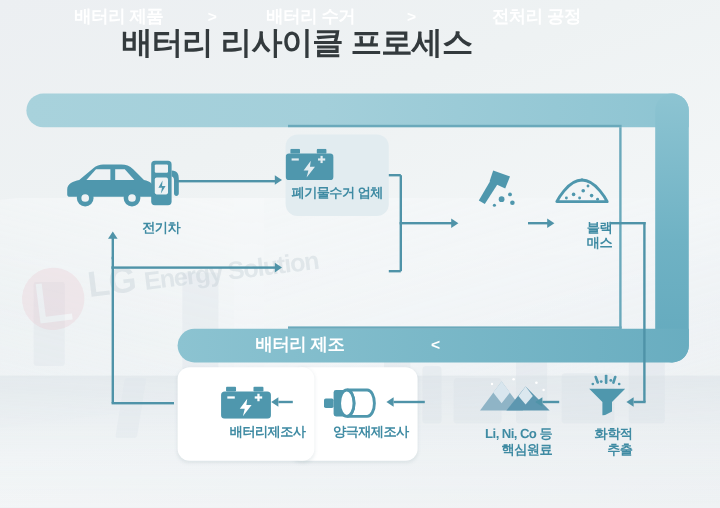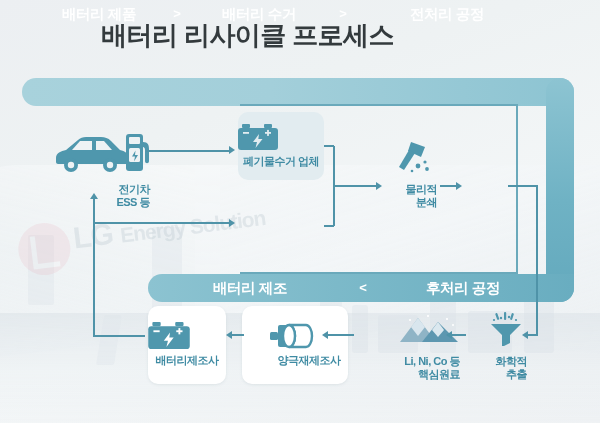--- a/index.html
+++ b/index.html
@@ -156,21 +156,20 @@
     <div class="band-bottom"></div>
 
     <div class="band-label" style="left:34px;width:130px;">배터리 제품</div>
     <div class="band-chev" style="left:164px;width:26px;">&gt;</div>
     <div class="band-label" style="left:194px;width:130px;">배터리 수거</div>
     <div class="band-chev" style="left:330px;width:26px;">&gt;</div>
     <div class="band-label" style="left:372px;width:150px;">전처리 공정</div>
 
     <div class="band-label" style="left:160px;top:274px;width:180px;">배터리 제조</div>
     <div class="band-chev" style="left:350px;top:274px;width:26px;">&lt;</div>
-    <div class="band-label" style="left:388px;top:274px;width:150px;">후처리 공정</div>
   </div>
 
   <div class="frame-line" style="left:516px;top:106px;width:1.6px;height:168px;"></div>
   <div class="frame-line" style="left:240px;top:104.4px;width:278px;height:1.6px;"></div>
   <div class="frame-line" style="left:240px;top:272.4px;width:278px;height:1.6px;"></div>
 
   <div class="node" style="left:42px;top:128px;width:108px;">
     <svg width="100" height="46" viewBox="0 0 100 46">
       <g fill="#4f97ad">
         <path d="M6 30c0-5 5-7 10-8l12-10c2-2 5-3 8-3h15c4 0 7 1 10 4l9 9c5 1 8 3 8 8v4c0 1-1 2-2 2H8c-1 0-2-1-2-2z"></path>
@@ -181,21 +180,21 @@
         <path d="M30 13h12v9H22z" fill="#eef2f4"></path>
         <path d="M46 13h8l8 9H46z" fill="#eef2f4"></path>
         <rect x="76" y="6" width="17" height="37" rx="3"></rect>
         <rect x="79" y="9" width="11" height="7" rx="1" fill="#eef2f4"></rect>
         <rect x="79" y="20" width="11" height="14" rx="1.5" fill="#eef2f4"></rect>
         <path d="M85.5 22.5l-3.5 6h3l-1 5 4-6.5h-3z" fill="#4f97ad"></path>
         <path d="M93 14c5 0 6 3 6 7v12c0 3-4 3-4 0V22c0-3-2-3-2-3z"></path>
       </g>
     </svg>
     <div class="gap6"></div>
-    <div class="cap"><span>전기차</span><span class="l2">ESS 등</span></div>
+    <div class="cap"><span>전기차</span></div>
   </div>
 
   <div class="card tinted" style="left:238px;top:112px;width:86px;height:68px;">
     <svg width="40" height="26" viewBox="0 0 40 26" class="ico">
       <g fill="#4f97ad">
         <rect x="4" y="0" width="8" height="4" rx="1"></rect>
         <rect x="26" y="0" width="8" height="4" rx="1"></rect>
         <rect x="0" y="4" width="40" height="22" rx="3"></rect>
         <rect x="5" y="8" width="6" height="1.8" fill="#e2ecf0"></rect>
         <g fill="#e2ecf0">
@@ -215,23 +214,41 @@
       <g fill="#4f97ad">
         <path d="M14 2l14 5-4 10-13-6z"></path>
         <path d="M12 10l6 3-11 17-5-3z"></path>
         <circle cx="21" cy="26" r="2.4"></circle>
         <circle cx="28" cy="22" r="1.6"></circle>
         <circle cx="30" cy="29" r="1.9"></circle>
         <circle cx="15" cy="31" r="1.3"></circle>
       </g>
     </svg>
     <div class="gap6"></div>
-    <div class="cap"><span>물리적</span><span class="l2">분쇄</span></div>
-  </div>
-
+  </div>
+
+  <div class="node" style="left:450px;top:140px;width:60px;">
+    <svg width="50" height="34" viewBox="0 0 50 34">
+      <g>
+        <path d="M4 28c0 0 9-18 21-18s21 18 21 18z" fill="none" stroke="#4f97ad" stroke-width="2.4" stroke-linejoin="round"></path>
+        <g fill="#4f97ad">
+          <circle cx="18" cy="22" r="1.5"></circle>
+            <circle cx="26" cy="19" r="1.5"></circle>
+          <circle cx="33" cy="23" r="1.5"></circle>
+            <circle cx="23" cy="25" r="1.2"></circle>
+          <circle cx="30" cy="15" r="1.2"></circle>
+            <circle cx="12" cy="25" r="1.2"></circle>
+          <circle cx="38" cy="26" r="1.2"></circle>
+            <circle cx="25" cy="10" r="1.2"></circle>
+        </g>
+      </g>
+    </svg>
+    <div class="gap6"></div>
+    <div class="cap"><span>블랙</span><span class="l2">매스</span></div>
+  </div>
 
   <div class="node" style="left:463px;top:312px;width:64px;">
     <svg width="42" height="34" viewBox="0 0 42 34">
       <g fill="#4f97ad">
         <path d="M6 12h30l-11 11v8l-8 4v-12z"></path>
         <rect x="11" y="1" width="2.2" height="7" rx="1" transform="rotate(-20 12 4)"></rect>
         <rect x="19" y="0" width="2.2" height="8" rx="1"></rect>
         <rect x="26" y="1" width="2.2" height="7" rx="1" transform="rotate(18 27 4)"></rect>
         <circle cx="16" cy="6" r="1.2"></circle>
           <circle cx="24" cy="5" r="1.2"></circle>
@@ -268,21 +285,21 @@
         <rect x="0" y="9" width="8" height="8" rx="1.5"></rect>
         <rect x="8" y="2" width="11" height="22" rx="2"></rect>
         <path d="M19 2h17a6 11 0 0 1 0 22H19a6 11 0 0 0 0-22z" fill="none" stroke="#4f97ad" stroke-width="2.4"></path>
         <ellipse cx="19" cy="13" rx="6" ry="11" fill="#ffffff" stroke="#4f97ad" stroke-width="2.4"></ellipse>
       </g>
     </svg>
     <div class="gap6"></div>
     <div class="cap"><span>양극재</span><span class="l2">제조사</span></div>
   </div>
 
-  <div class="card white" style="left:148px;top:306px;width:78px;height:78px;">
+  <div class="card white" style="left:148px;top:306px;width:78px;height:78px;padding-left:36px;">
     <svg width="42" height="27" viewBox="0 0 40 26" class="ico">
       <g fill="#4f97ad">
         <rect x="4" y="0" width="8" height="4" rx="1"></rect>
         <rect x="26" y="0" width="8" height="4" rx="1"></rect>
         <rect x="0" y="4" width="40" height="22" rx="3"></rect>
         <rect x="5" y="8" width="6" height="1.8" fill="#ffffff"></rect>
         <g fill="#ffffff">
             <rect x="27" y="8" width="6" height="1.8"></rect>
             <rect x="29.1" y="5.9" width="1.8" height="6"></rect>
           </g>

